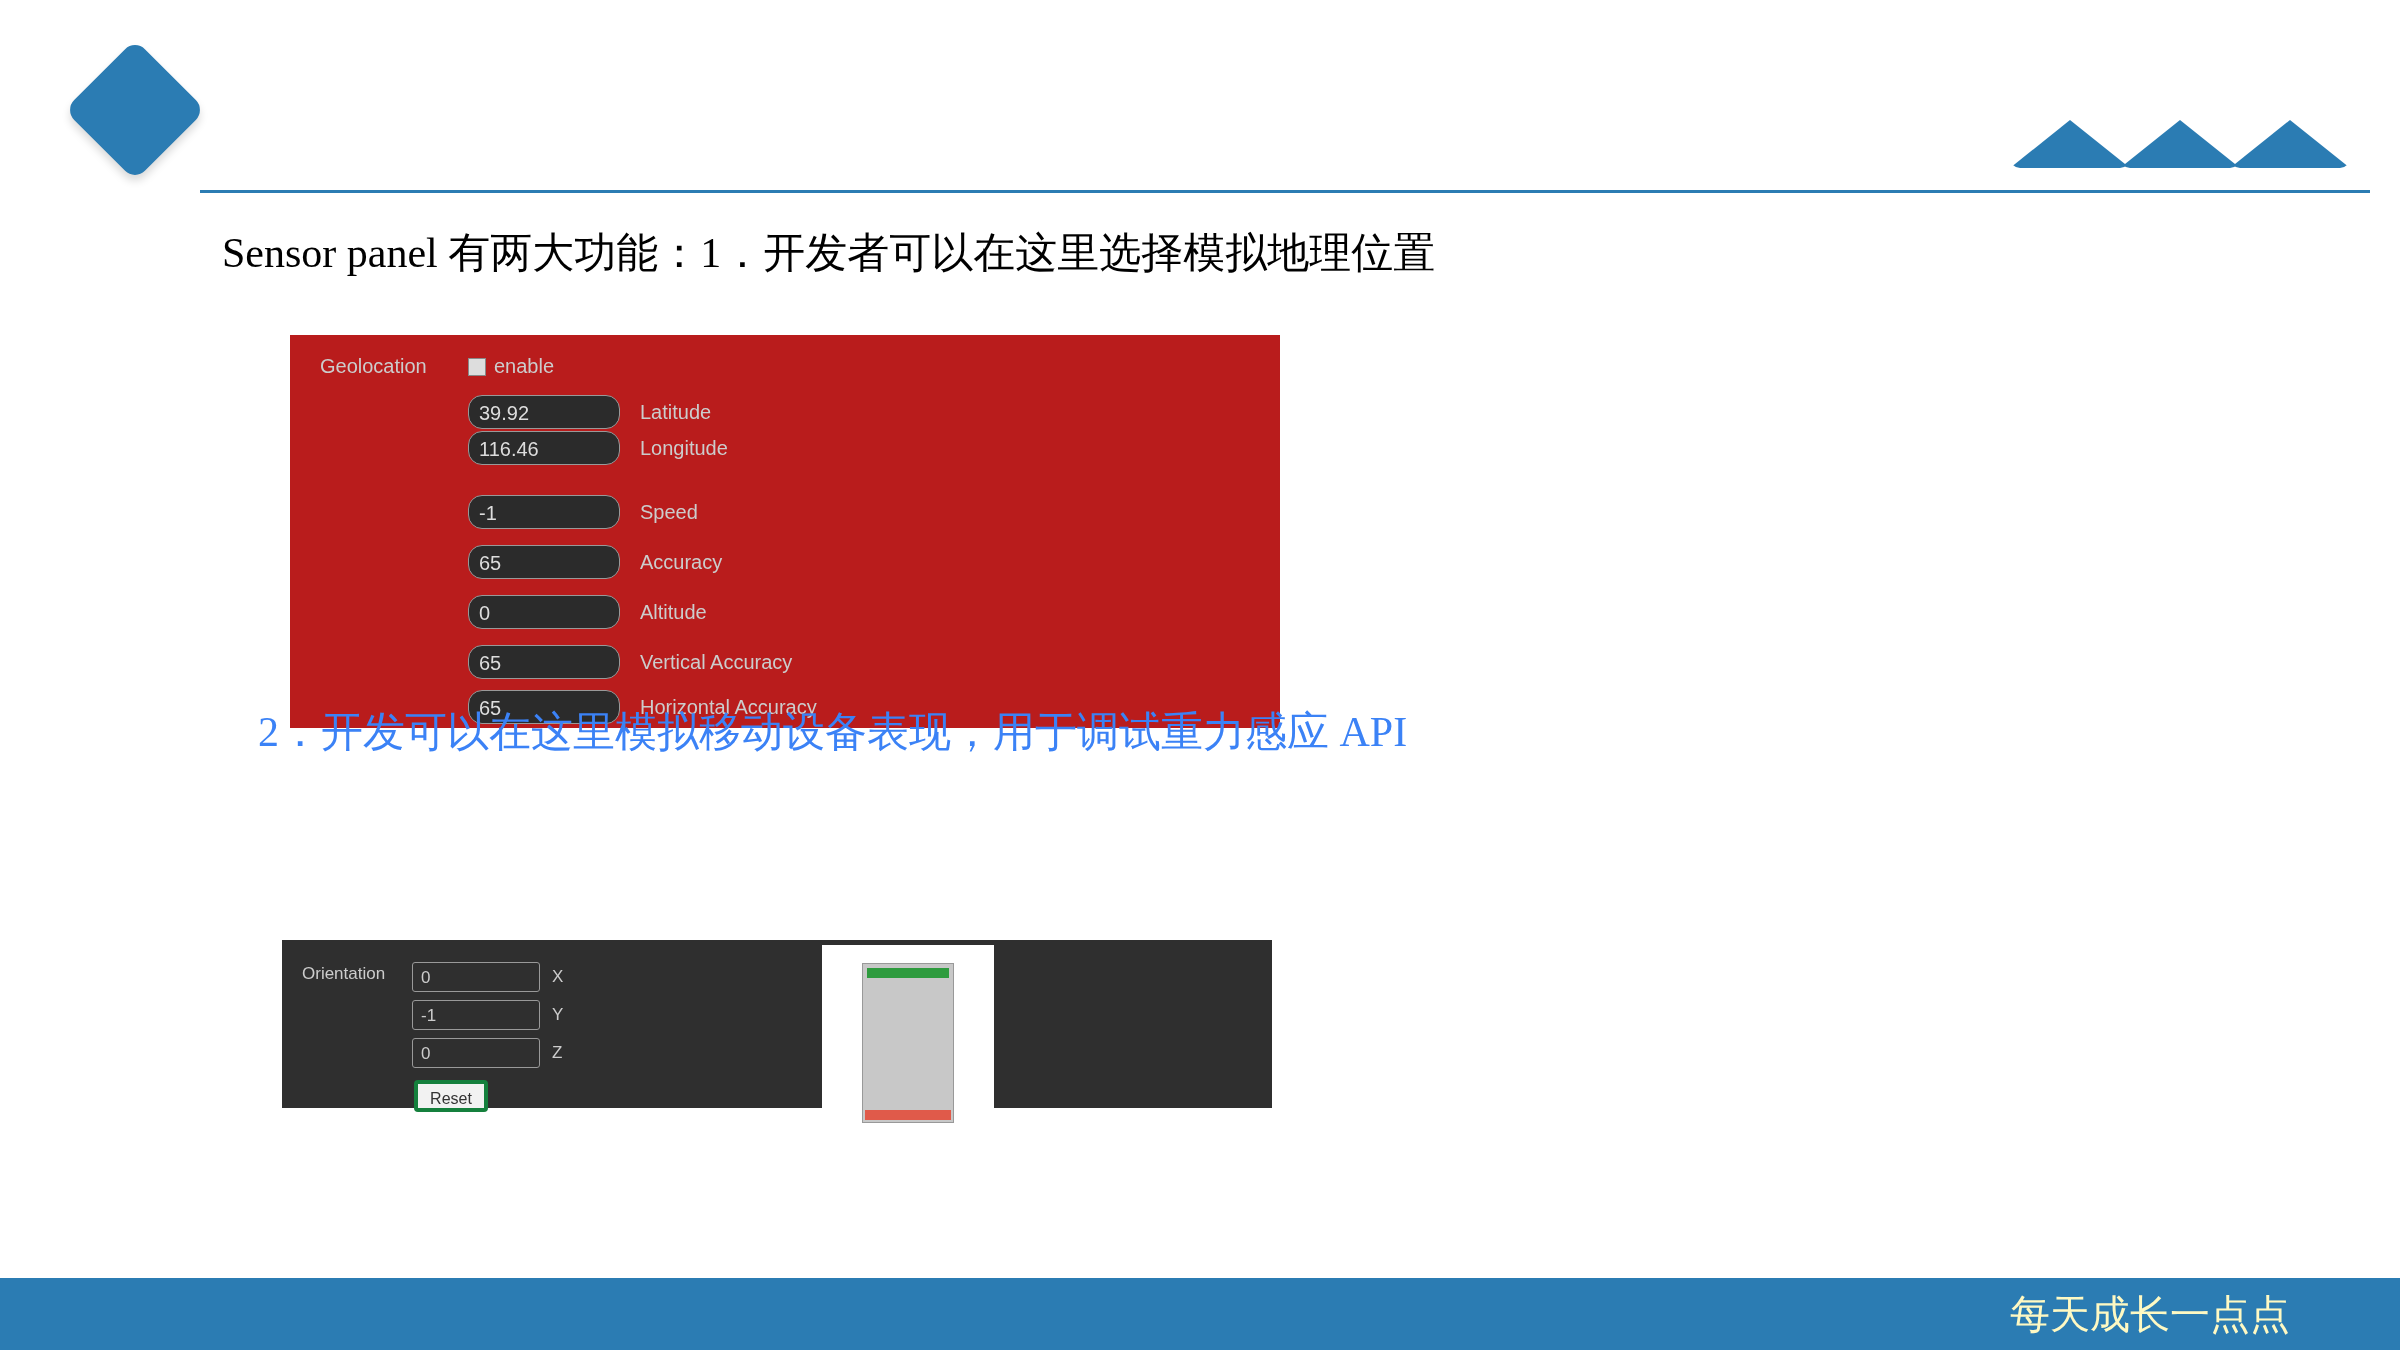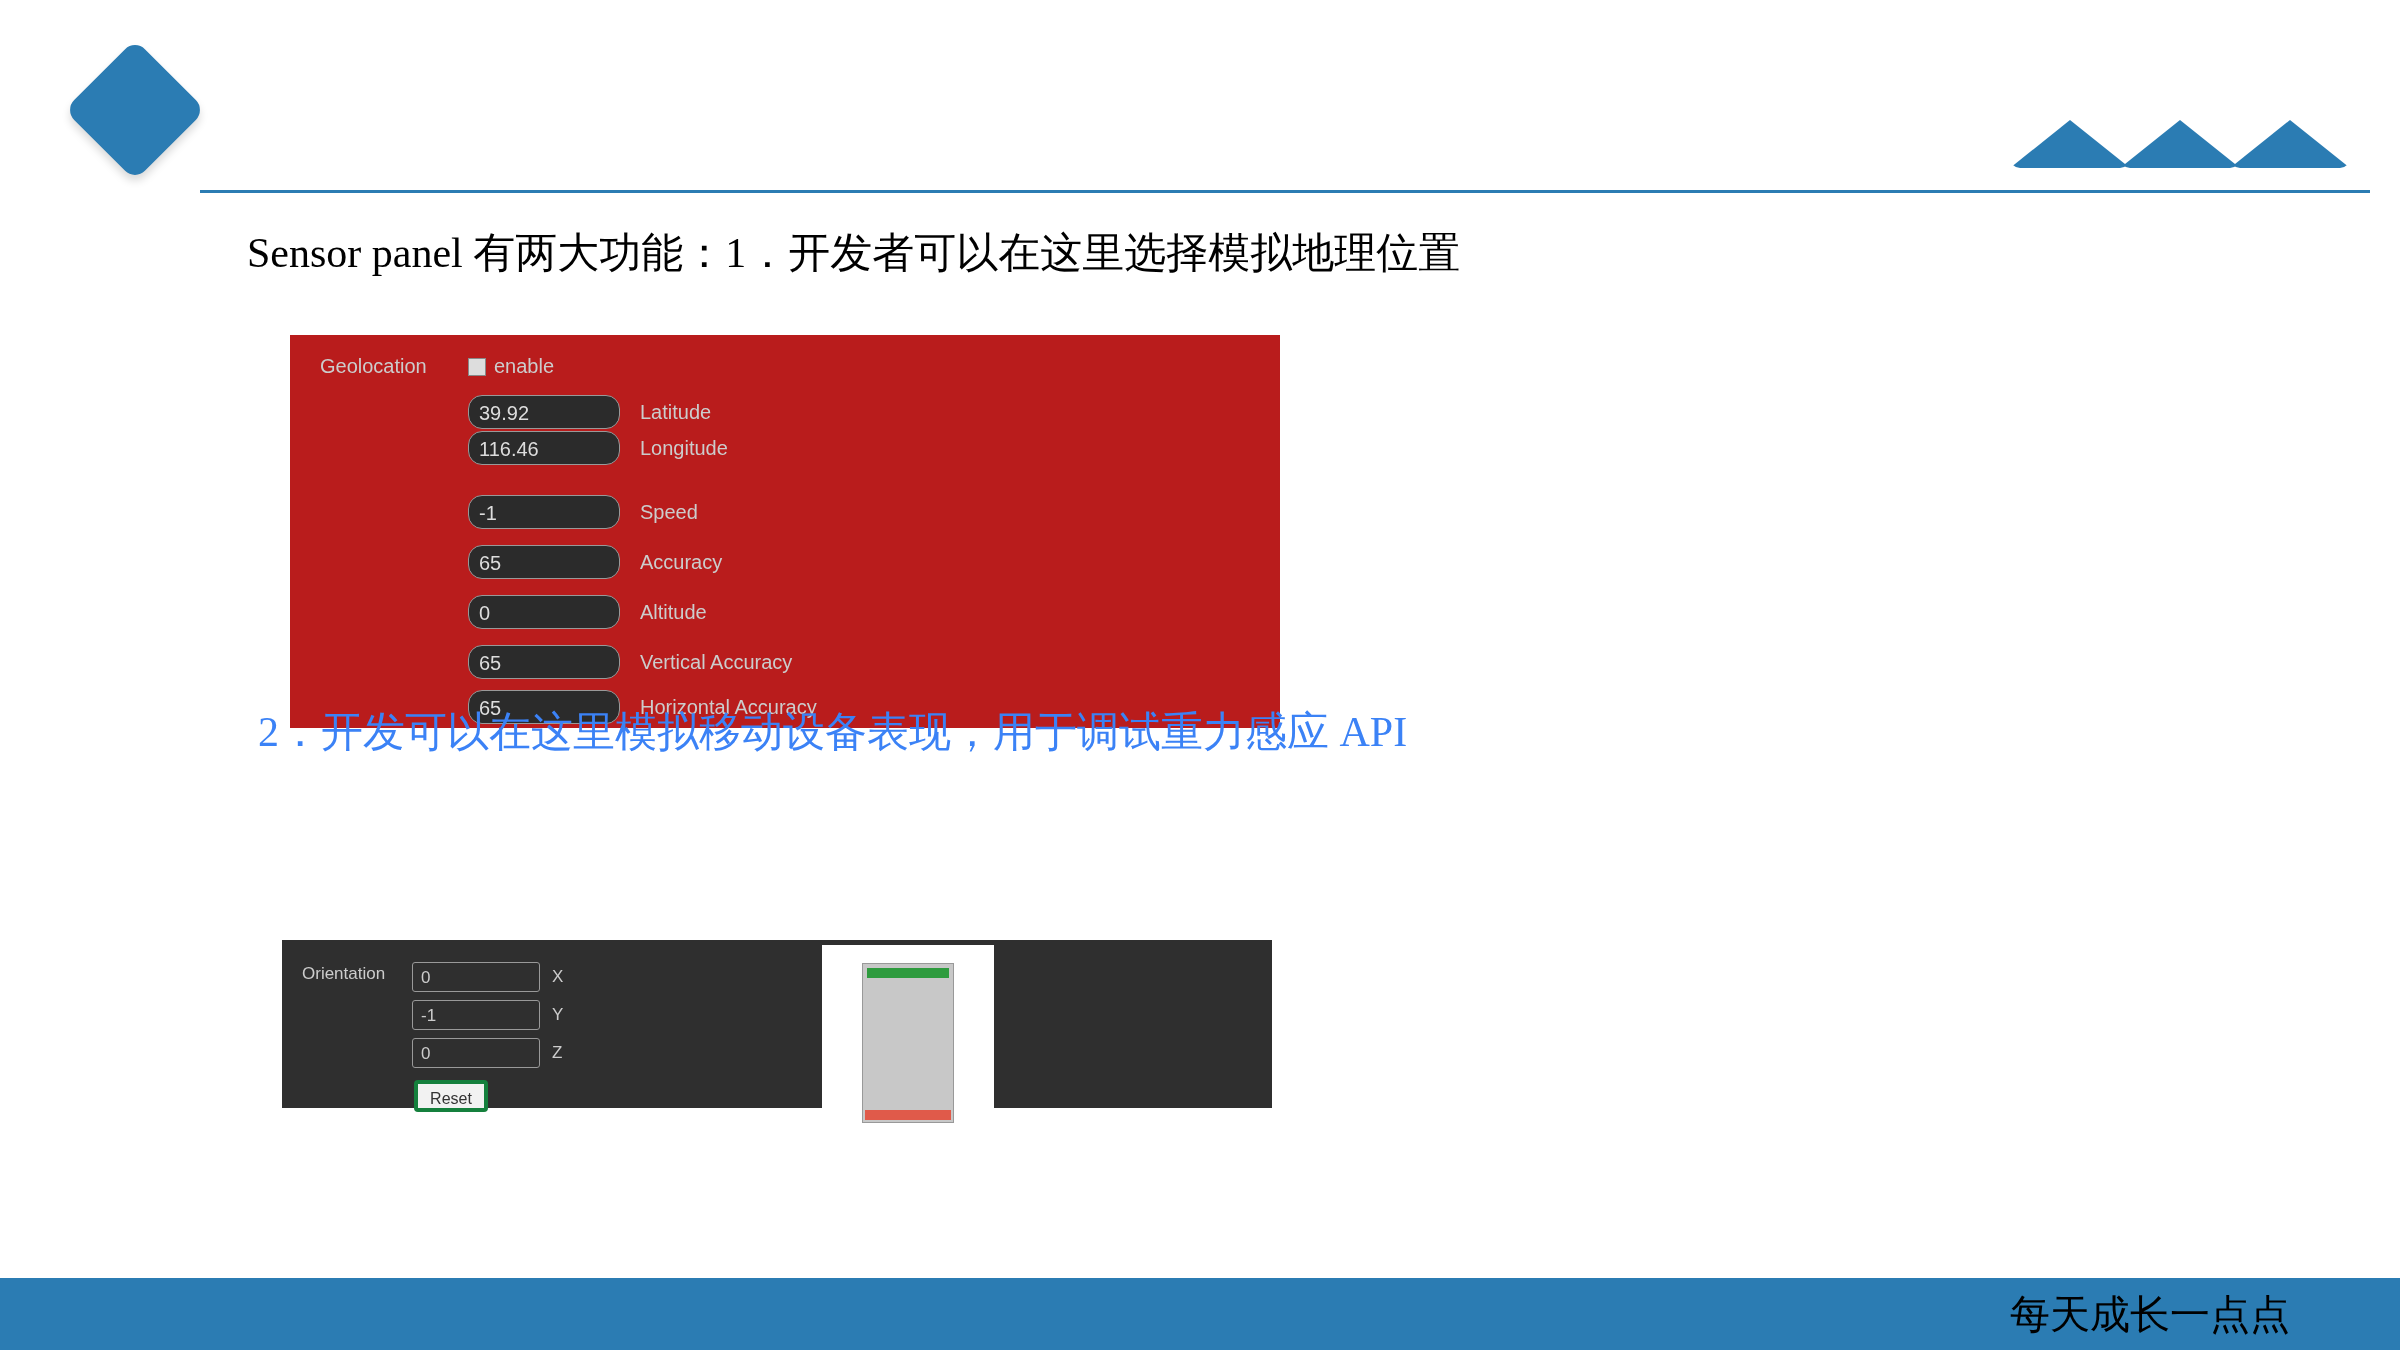--- a/index.html
+++ b/index.html
@@ -65,21 +65,20 @@
     }
 
     
     .intro1 {
       position: absolute;
       left: 222px;
       top: 225px;
       font-size: 42px;
       color: #000;
       font-family: "Times New Roman", "SimSun", serif;
-      margin-left: 25px;
     }
     .intro2 {
       position: absolute;
       left: 258px;
       top: 704px;
       font-size: 42px;
       color: #3b82f6;
       font-family: "Times New Roman", "SimSun", serif;
     }
 
@@ -224,21 +223,21 @@
     .footer {
       position: absolute;
       left: 0; right: 0; bottom: 0;
       height: 72px;
       background: #2b7cb3;
       display: flex;
       justify-content: flex-end;
       align-items: center;
       padding-right: 110px;
     }
-    .footer-text { color: #000000; font-size: 40px; }
+    .footer-text { color: #fef9c3; font-size: 40px; }
   </style>
 </head>
 <body>
 
 <div class="header">
   <div class="diamond"></div>
   <div class="waves">
     <div class="wave w1"></div>
     <div class="wave w2"></div>
     <div class="wave w3"></div>

